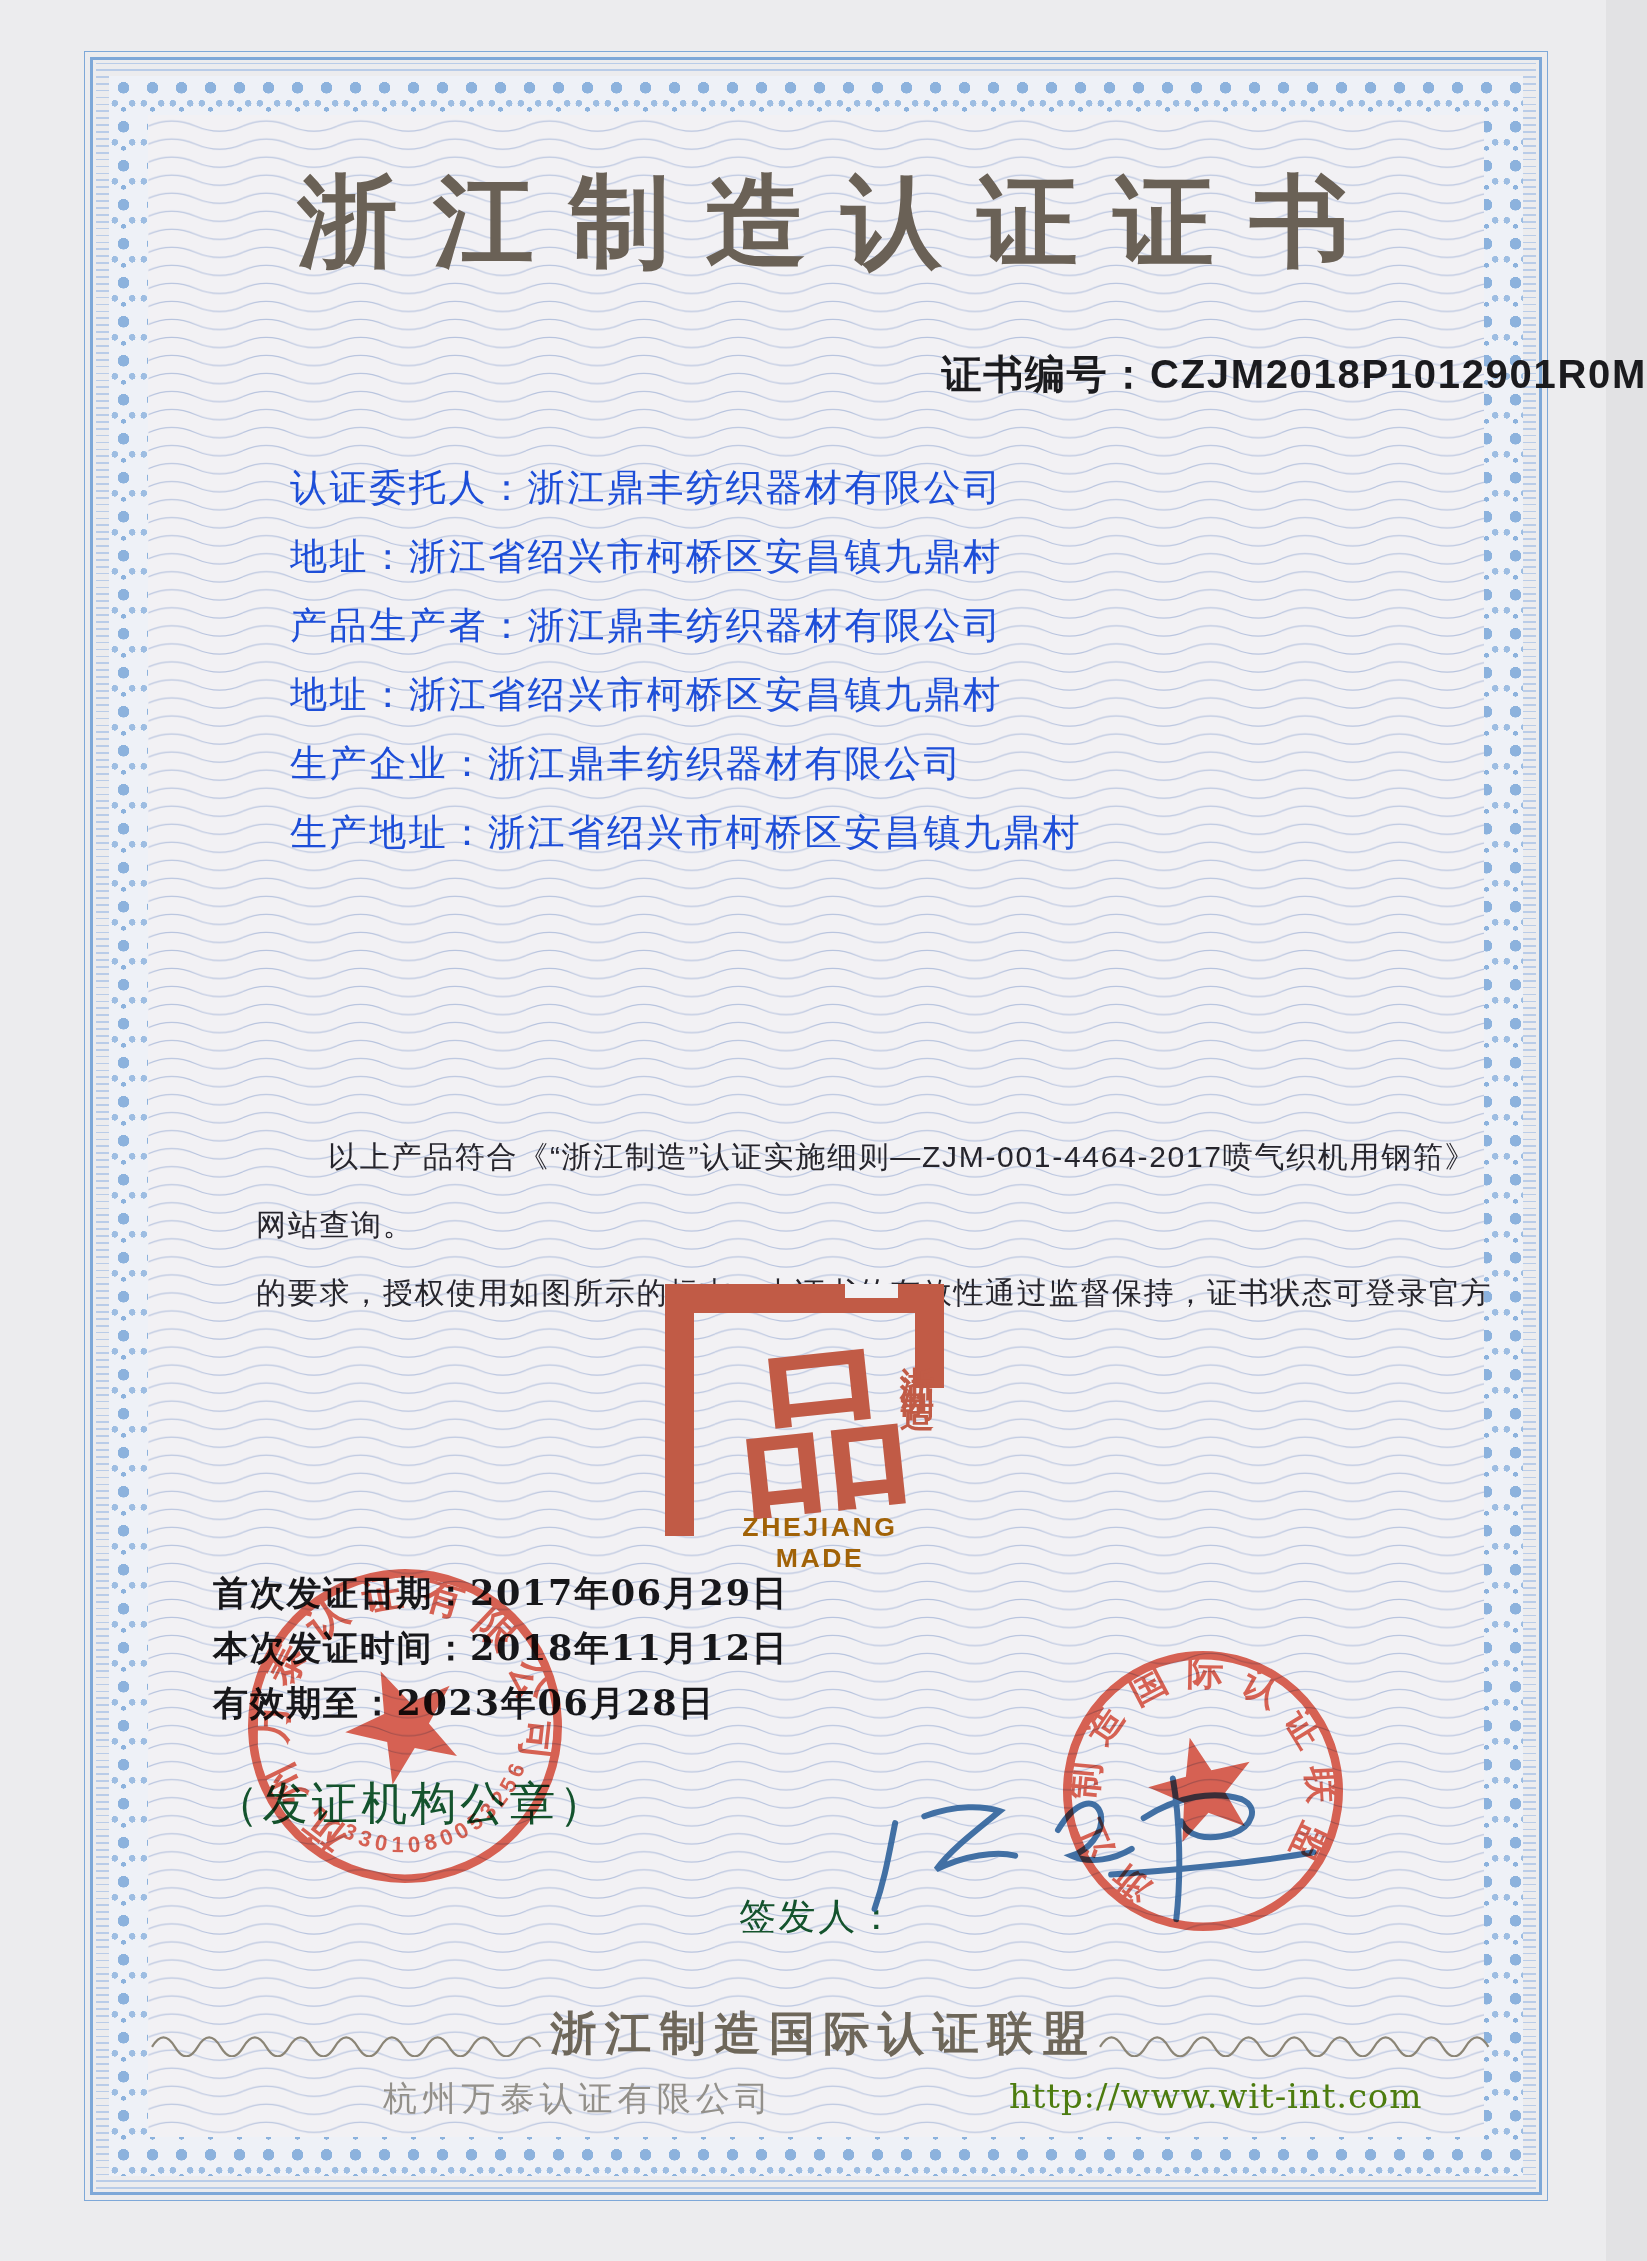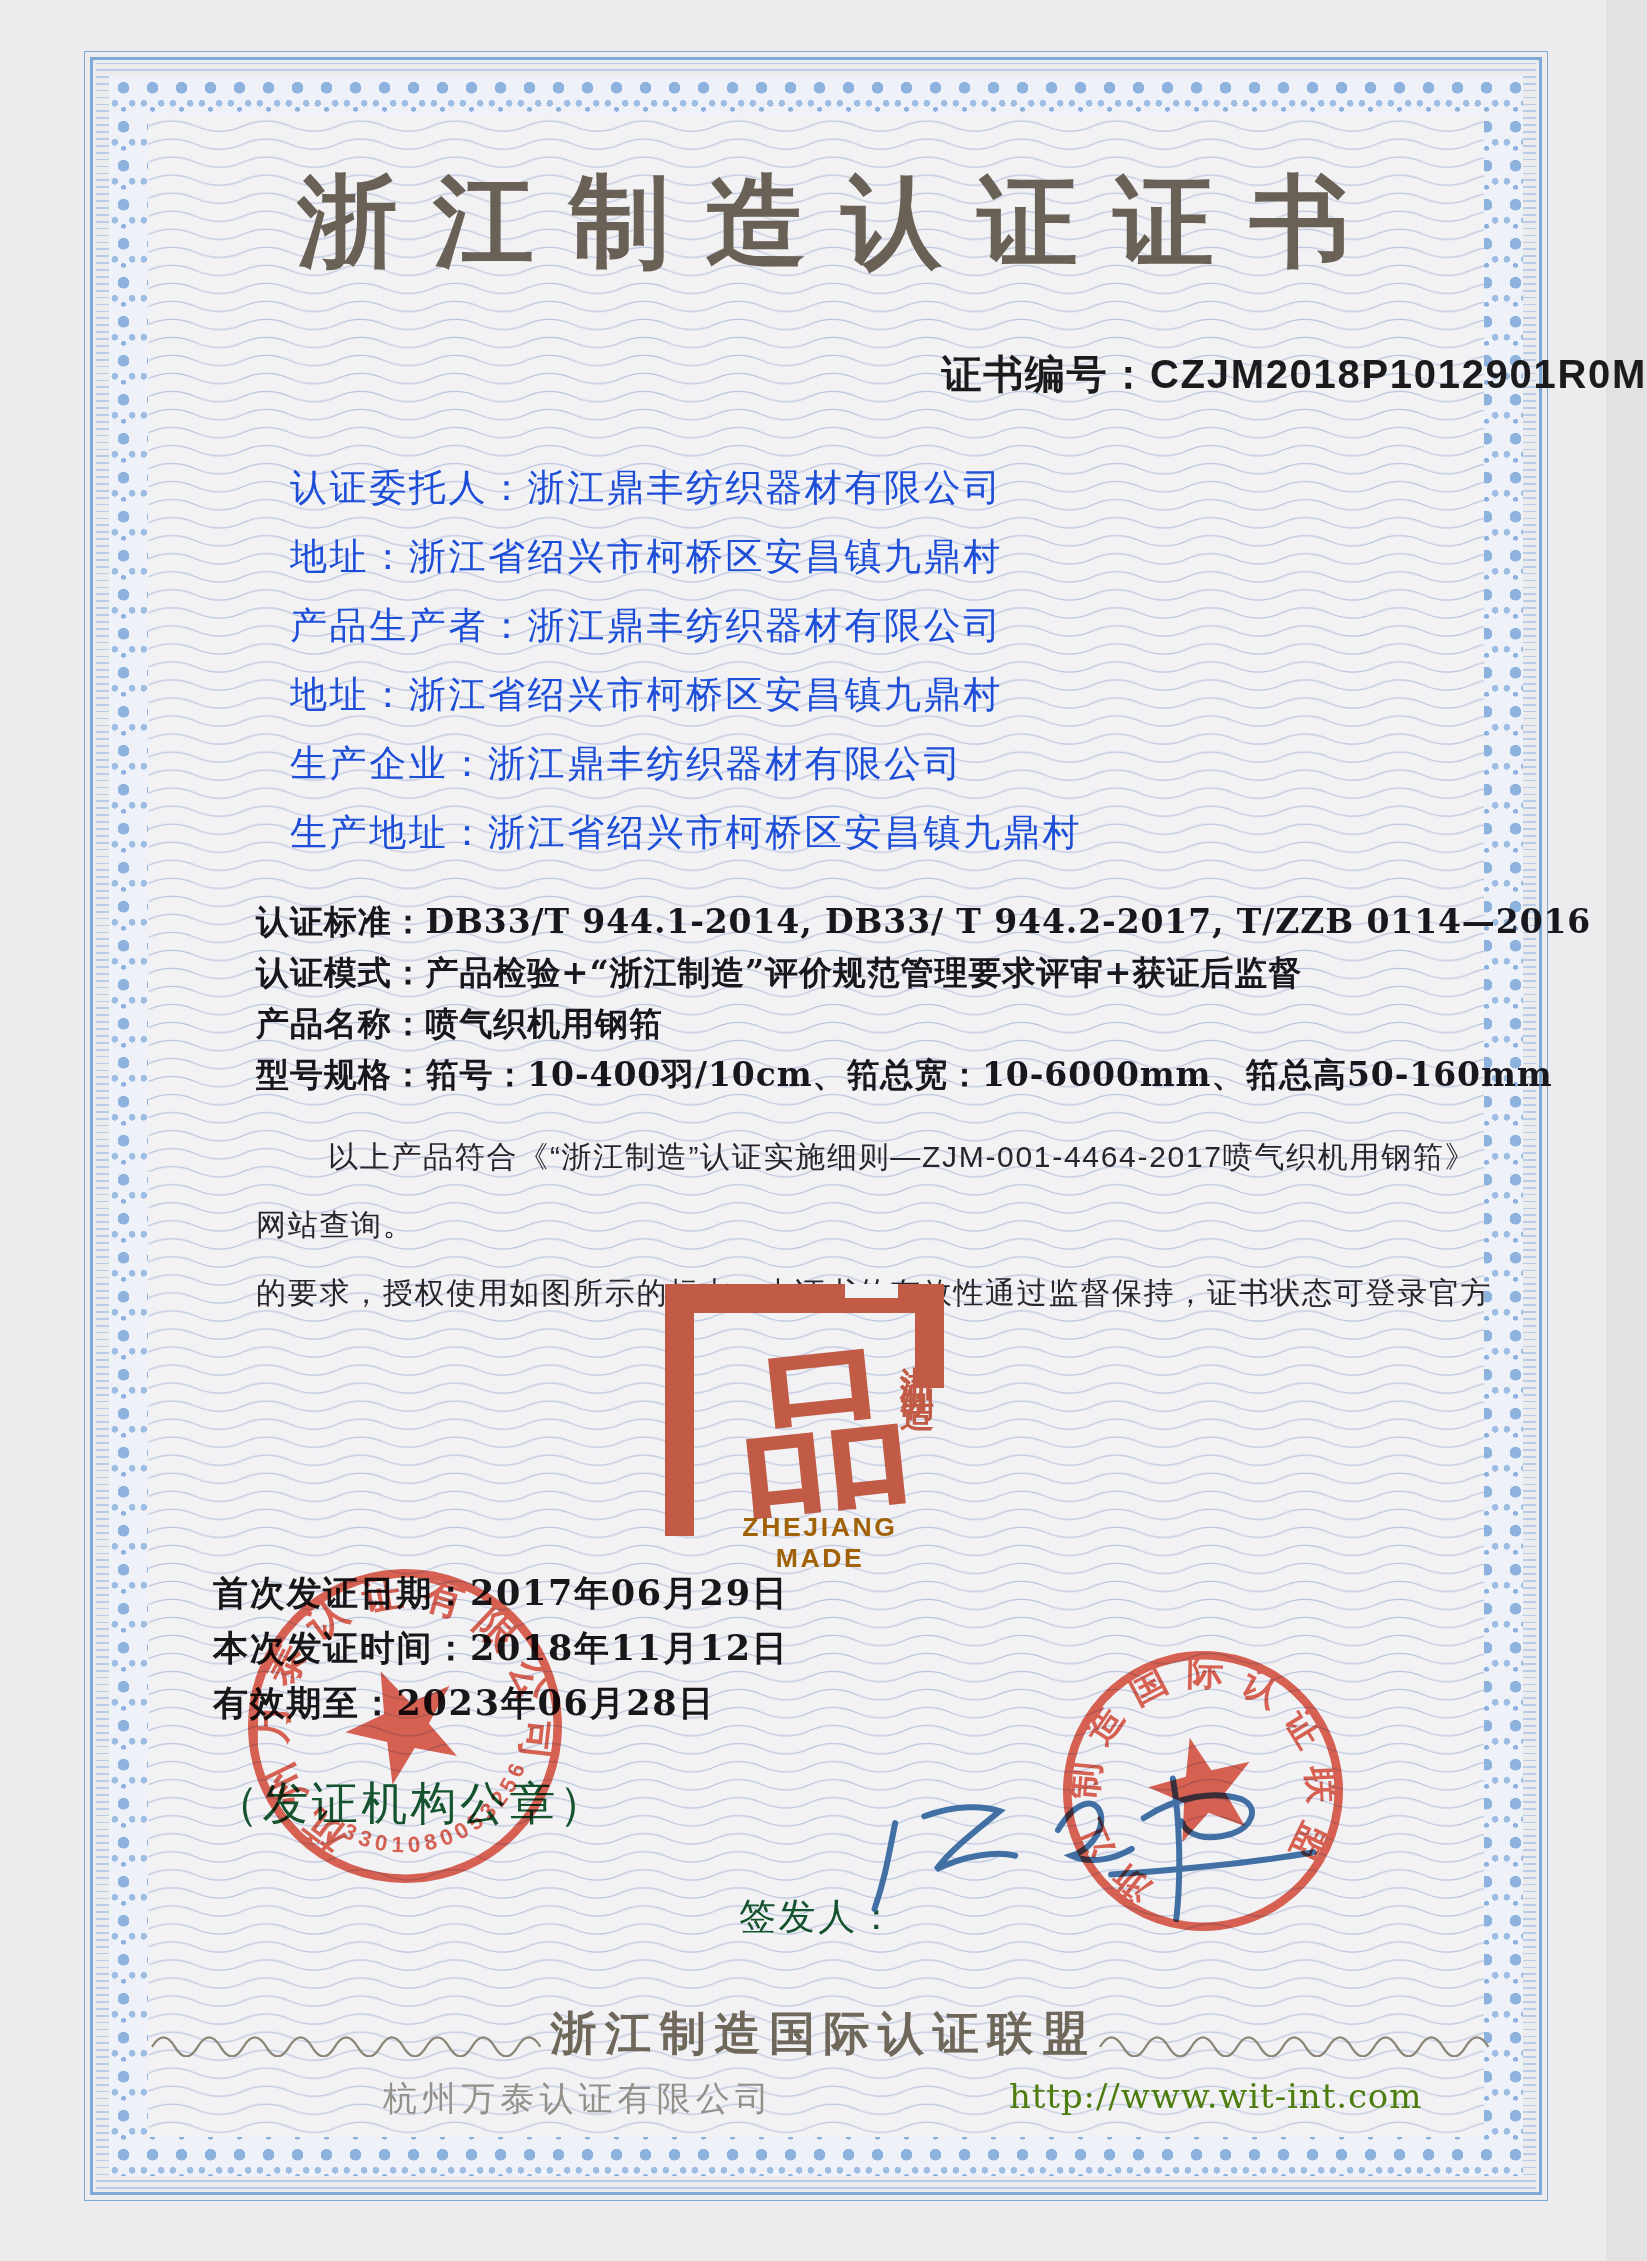--- a/index.html
+++ b/index.html
@@ -98,26 +98,20 @@
 
     <div class="info">
       <div>认证委托人：浙江鼎丰纺织器材有限公司</div>
       <div>地址：浙江省绍兴市柯桥区安昌镇九鼎村</div>
       <div>产品生产者：浙江鼎丰纺织器材有限公司</div>
       <div>地址：浙江省绍兴市柯桥区安昌镇九鼎村</div>
       <div>生产企业：浙江鼎丰纺织器材有限公司</div>
       <div>生产地址：浙江省绍兴市柯桥区安昌镇九鼎村</div>
     </div>
 
-    <div class="spec">
-      <div>认证标准：DB33/T 944.1-2014, DB33/ T 944.2-2017, T/ZZB 0114—2016</div>
-      <div>认证模式：产品检验+“浙江制造”评价规范管理要求评审+获证后监督</div>
-      <div>产品名称：喷气织机用钢筘</div>
-      <div>型号规格：筘号：10-400羽/10cm、筘总宽：10-6000mm、筘总高50-160mm</div>
-    </div>
 
     <div class="statement">
       <div class="indent">以上产品符合《“浙江制造”认证实施细则—ZJM-001-4464-2017喷气织机用钢筘》</div>
       <div>网站查询。</div>
       <div>的要求，授权使用如图所示的标志。本证书的有效性通过监督保持，证书状态可登录官方</div>
     </div>
 
     <div class="logo">
       <div class="bar" style="left:0;top:0;width:279px;height:29px;"></div>
       <div style="position:absolute;left:180px;top:0;width:53px;height:13.7px;background:#f2f1f4;"></div>

